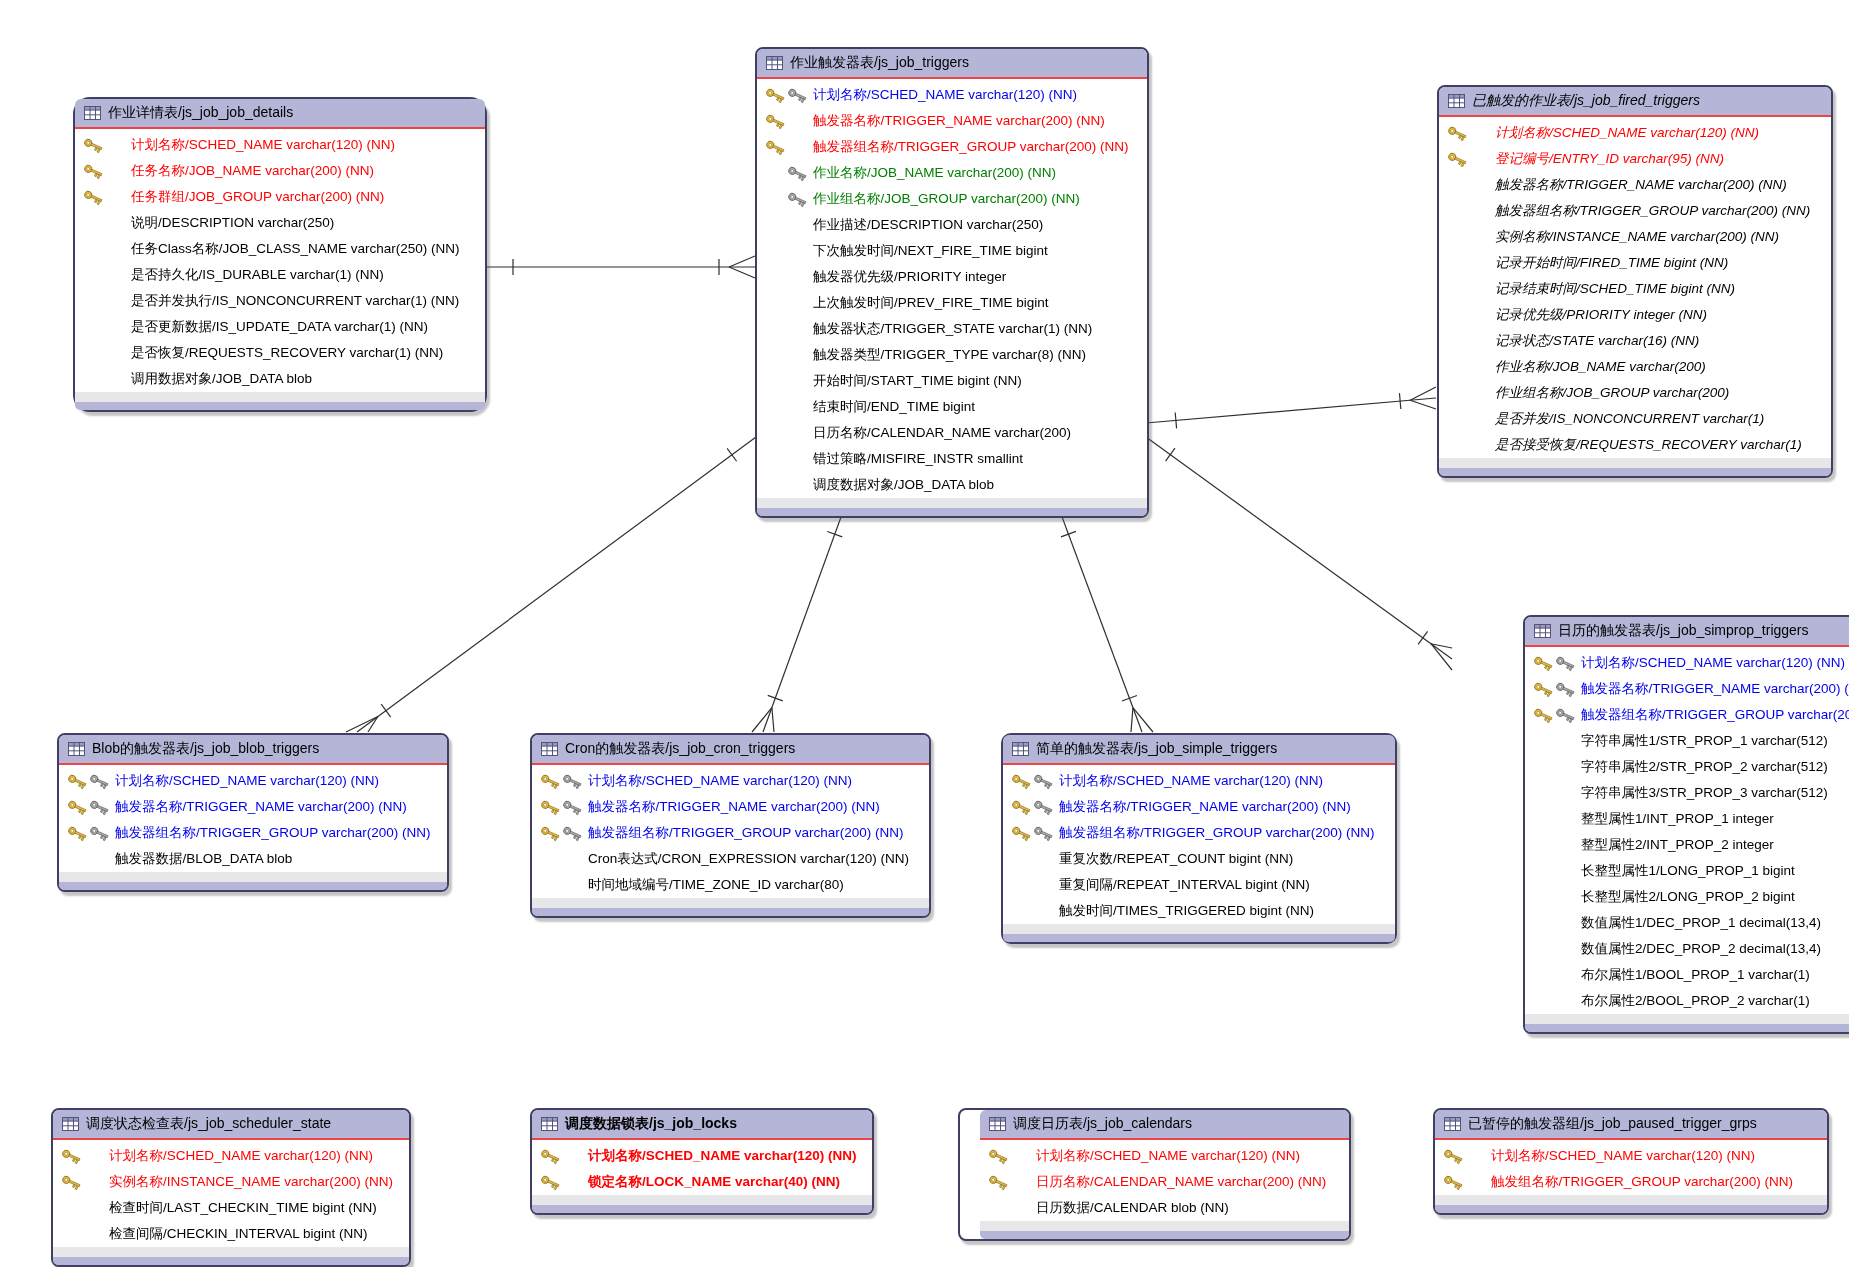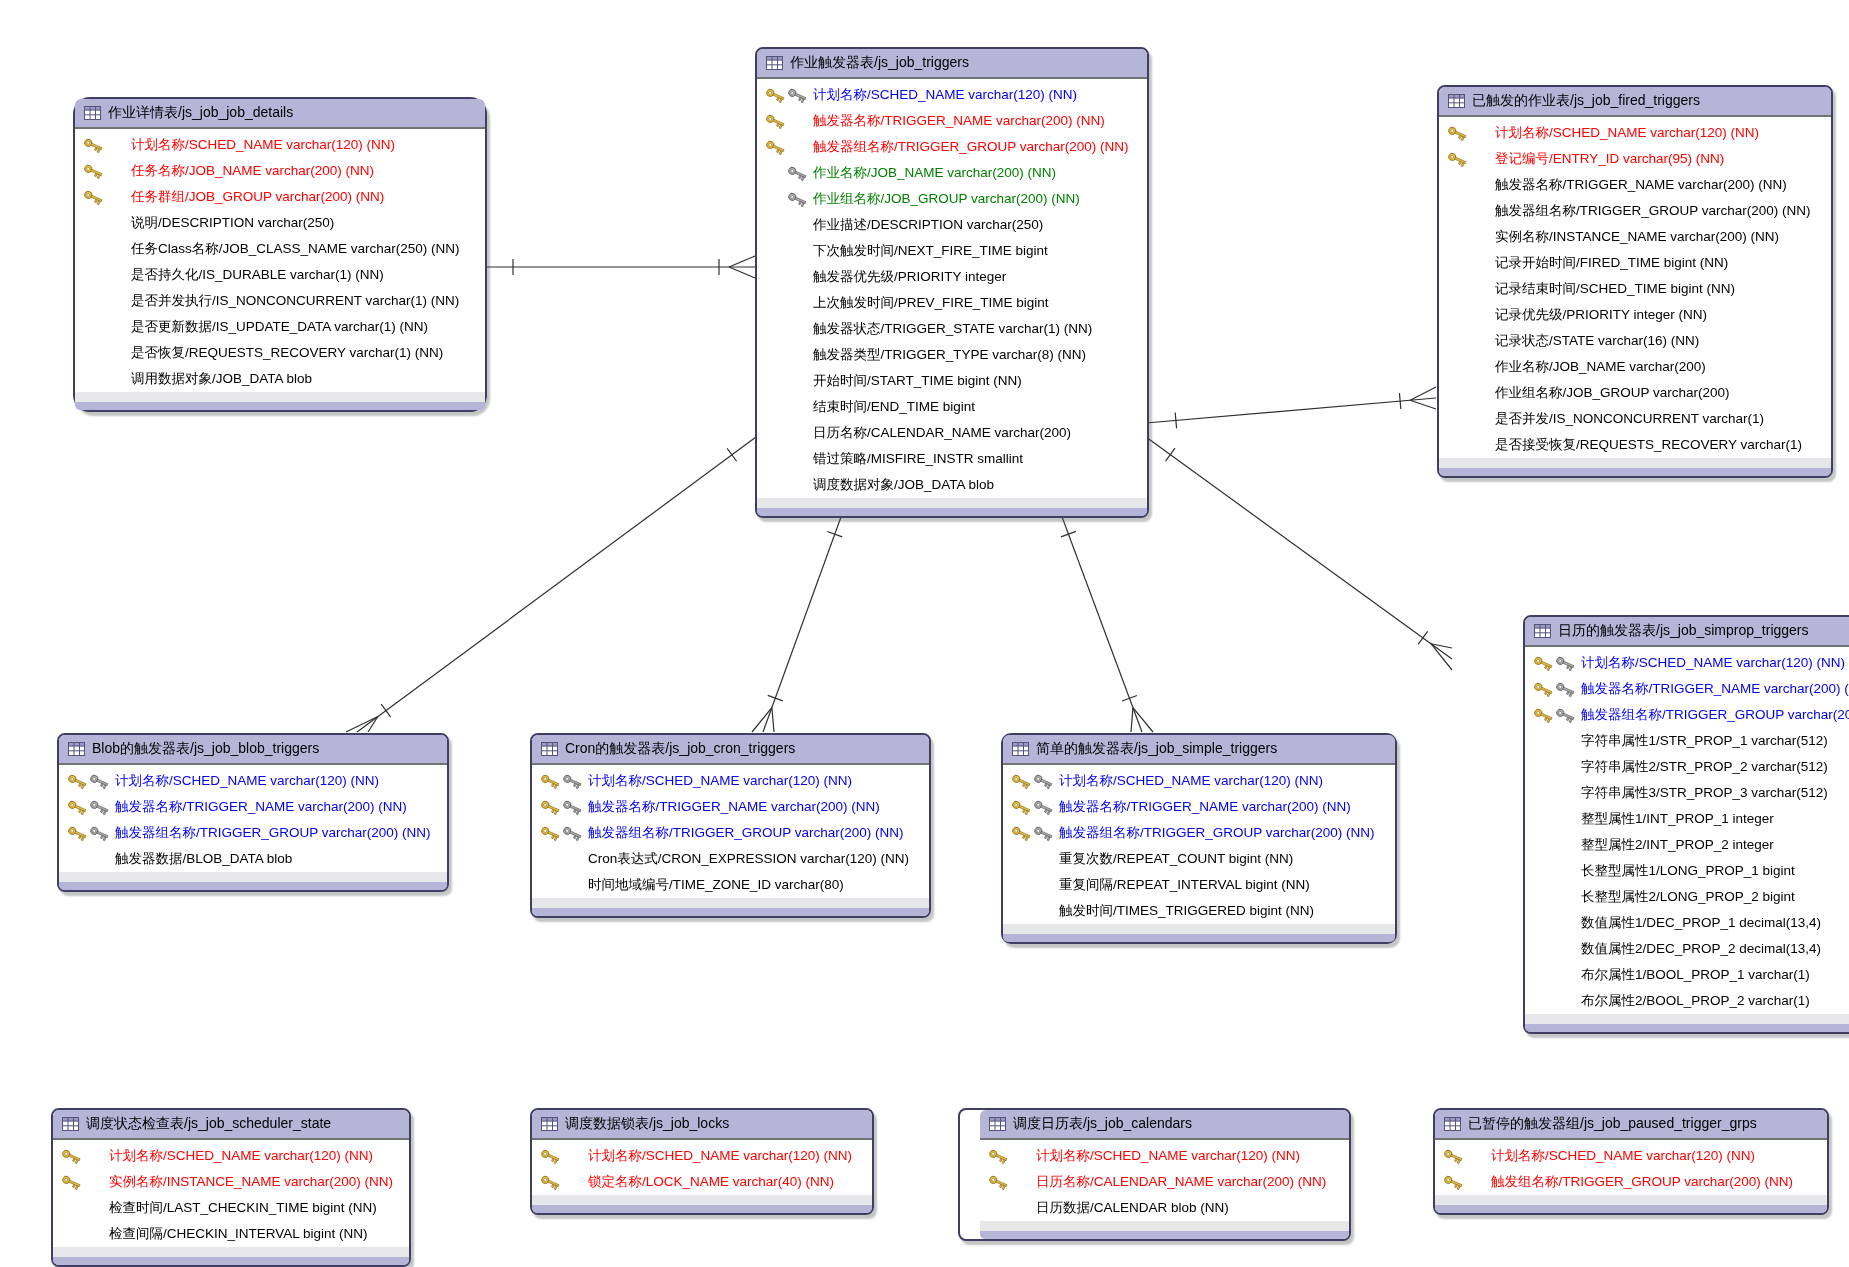--- a/index.html
+++ b/index.html
@@ -3,21 +3,21 @@
 <meta charset="utf-8">
 <style>
   html,body{margin:0;padding:0;background:#ffffff;}
   #canvas{position:relative;width:1849px;height:1267px;background:#ffffff;overflow:hidden;
           font-family:"Liberation Sans","DejaVu Sans",sans-serif;}
   #rel-svg{position:absolute;left:0;top:0;z-index:1;}
   #tables-layer{position:absolute;left:0;top:0;width:100%;height:100%;z-index:2;}
   .erd-table{position:absolute;background:#ffffff;border:2px solid #403e63;border-radius:8px;
              box-shadow:3px 4px 2px rgba(90,90,90,0.35);}
   .tbl-header{display:flex;align-items:center;gap:7px;background:#b4b5d7;height:28px;
-              padding:0 9px;border-bottom:2px solid #737373;border-radius:6px 6px 0 0;
+              padding:0 9px;border-bottom:2px solid #ef4444;border-radius:6px 6px 0 0;
               font-size:14px;color:#000;white-space:nowrap;overflow:hidden;}
   .tbl-body{padding:3px 0 0 0;}
   .frow{display:flex;align-items:center;height:26px;padding:0 8px;white-space:nowrap;overflow:hidden;}
   .keys{width:48px;flex:0 0 48px;display:flex;align-items:center;}
   .kslot{width:22px;flex:0 0 22px;display:flex;align-items:center;}
   .key{transform:rotate(24deg);}
   .ftext{font-size:13.5px;}
   .c-red{color:#ff0000;}
   .c-blue{color:#0000ee;}
   .c-green{color:#008000;}
@@ -345,21 +345,21 @@
             <span class="keys">
               <span class="kslot"></span>
               <span class="kslot"></span>
             </span>
             <span class="ftext c-black">调度数据对象/JOB_DATA blob</span>
           </div>
         </div>
         <div class="tbl-footer"></div>
         <div class="tbl-bottom"></div>
       </div>
-      <div class="erd-table" style="left: 1437px; top: 85px; width: 392px;">
+      <div class="erd-table" style="left: 1437px; top: 85px; width: 392px; font-style: italic;">
         <div class="tbl-header">
           <span style="display:flex">
             <svg width="17" height="14" viewBox="0 0 17 14">
               <rect x="0.5" y="0.5" width="16" height="13" fill="#ffffff" stroke="#55537e"></rect>
               <rect x="0.5" y="0.5" width="16" height="3.6" fill="#9a9bc2" stroke="#55537e"></rect>
               <line x1="6" y1="0.5" x2="6" y2="13.5" stroke="#55537e"></line>
               <line x1="11.5" y1="0.5" x2="11.5" y2="13.5" stroke="#55537e"></line>
               <line x1="0.5" y1="8.8" x2="16.5" y2="8.8" stroke="#55537e"></line>
             </svg>
           </span>
@@ -999,21 +999,21 @@
             <span class="keys">
               <span class="kslot"></span>
               <span class="kslot"></span>
             </span>
             <span class="ftext c-black">检查间隔/CHECKIN_INTERVAL bigint (NN)</span>
           </div>
         </div>
         <div class="tbl-footer"></div>
         <div class="tbl-bottom"></div>
       </div>
-      <div class="erd-table" style="left: 530px; top: 1108px; width: 340px;">
+      <div class="erd-table" style="left: 530px; top: 1108px; width: 340px; font-weight: bold;">
         <div class="tbl-header">
           <span style="display:flex">
             <svg width="17" height="14" viewBox="0 0 17 14">
               <rect x="0.5" y="0.5" width="16" height="13" fill="#ffffff" stroke="#55537e"></rect>
               <rect x="0.5" y="0.5" width="16" height="3.6" fill="#9a9bc2" stroke="#55537e"></rect>
               <line x1="6" y1="0.5" x2="6" y2="13.5" stroke="#55537e"></line>
               <line x1="11.5" y1="0.5" x2="11.5" y2="13.5" stroke="#55537e"></line>
               <line x1="0.5" y1="8.8" x2="16.5" y2="8.8" stroke="#55537e"></line>
             </svg>
           </span>

